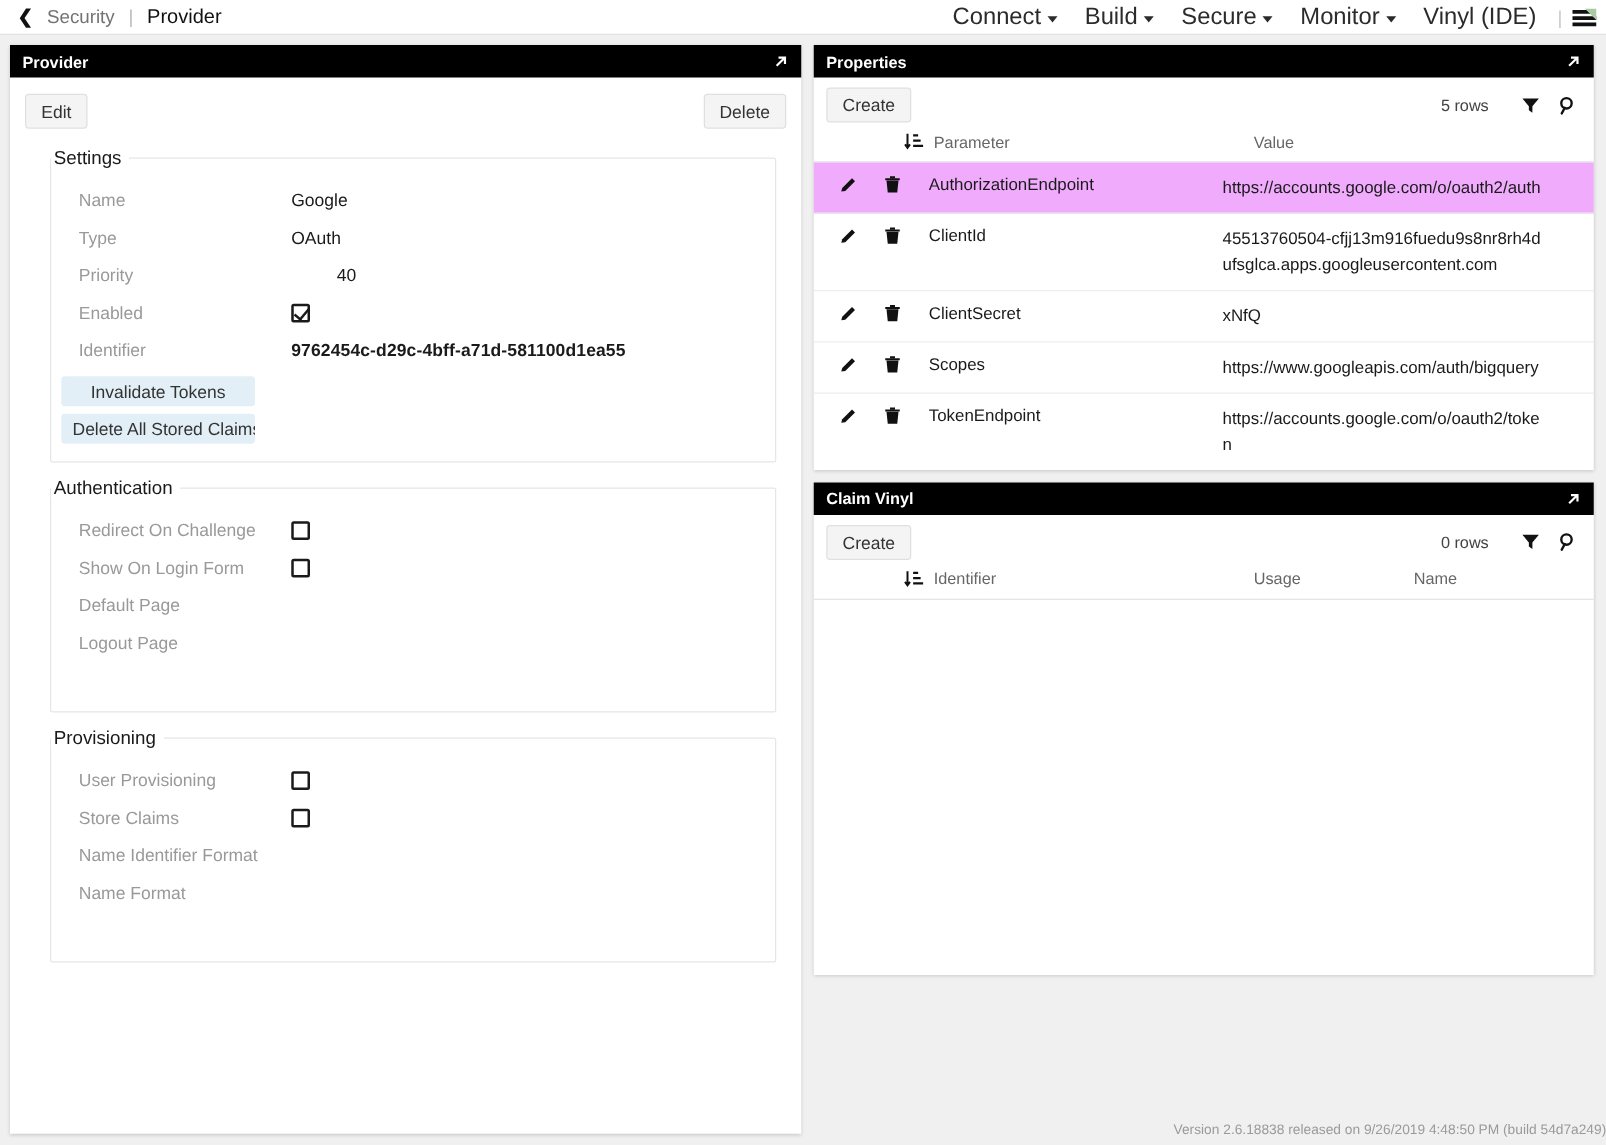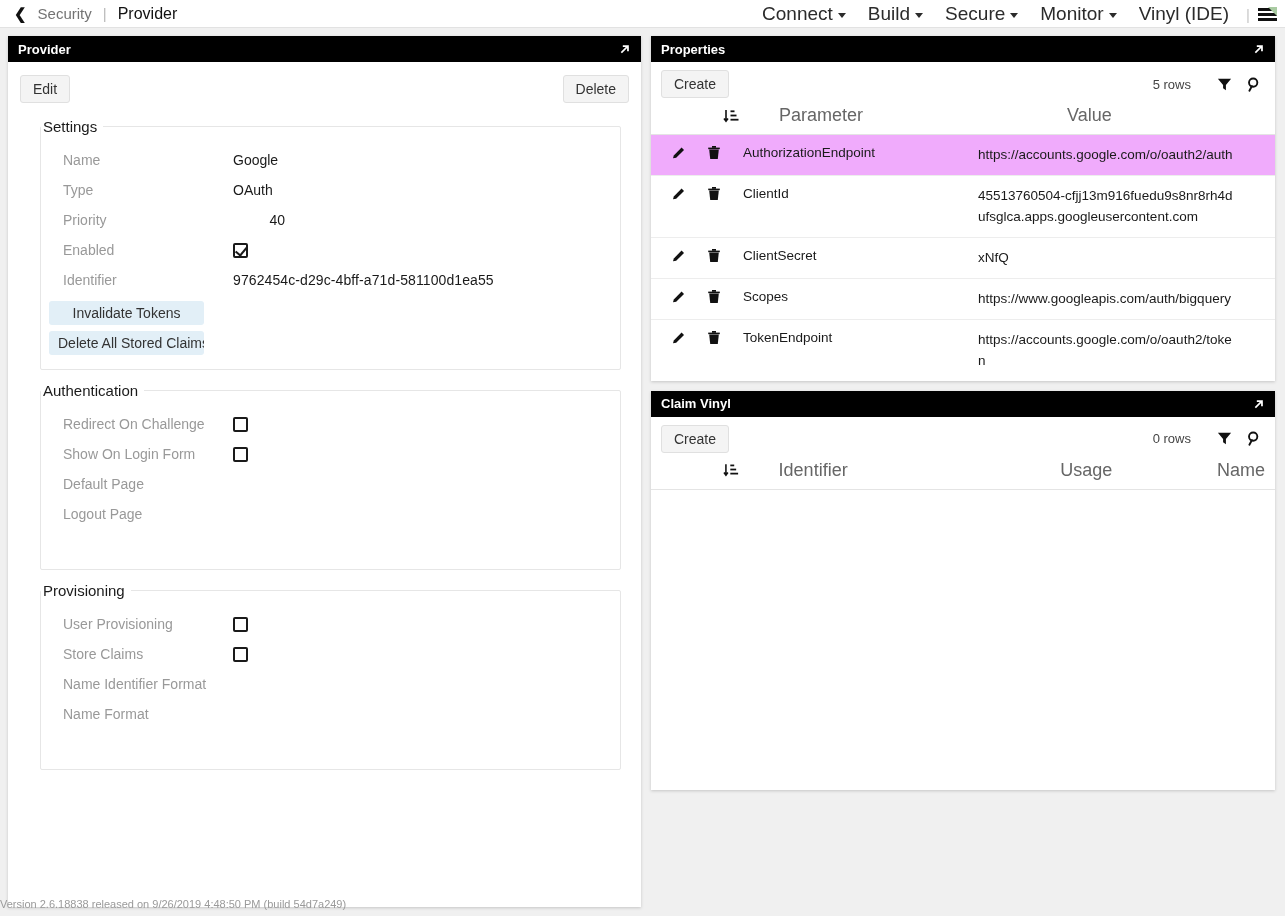--- a/index.html
+++ b/index.html
@@ -106,21 +106,21 @@
     padding: 10px 0 14px 0;
   }
   fieldset.group > legend {
     font-size: 15px; color: #1a1a1a;
     padding: 0 6px 0 2px; margin-left: 0px;
   }
   .frow { display: flex; align-items: center; height: 30px; padding-left: 22px; }
   .flabel { width: 170px; font-size: 14px; color: #999999; }
   .fval { font-size: 14px; color: #1a1a1a; }
   .fval.num { width: 52px; text-align: right; }
-  .fval.strong { font-weight: normal; letter-spacing: 0.1px; }
+  .fval.strong { font-weight: bold; letter-spacing: 0.1px; }
 
   .chk {
     width: 15px; height: 15px;
     border: 2px solid #1a1a1a;
     border-radius: 2px;
     display: inline-block; position: relative;
     background: #fff;
   }
   .chk.on::after {
     content: "";
@@ -151,24 +151,23 @@
   .grid-toolbar {
     display: flex; align-items: center;
     padding: 8px 12px 4px 10px;
     position: relative; height: 40px;
   }
   .rows-count { font-size: 13px; color: #444; margin-left: auto; margin-right: 12px; }
   .tb-ico { width: 17px; height: 17px; margin-left: 13px; cursor: pointer; }
 
   .grid-head {
     display: flex; align-items: center;
-    font-size: 18px; color: #666;
+    font-size: 13px; color: #666;
     padding: 3px 10px 8px 10px;
     border-bottom: 1px solid #e4e4e4;
-    gap: 32px;
   }
   .th-sortico { width: 16px; height: 16px; margin-left: 62px; margin-right: 8px; }
   .th-param { width: 256px; }
   .th-ident { width: 256px; }
   .th-usage { width: 128px; }
 
   .grow {
     display: flex; align-items: flex-start;
     border-bottom: 1px solid #ededed;
     padding: 10px 10px 10px 10px;
@@ -177,21 +176,21 @@
   .grow.sel { background: #f0abfc; }
   .row-ico { width: 16px; height: 16px; flex: none; }
   .row-ico.edit { margin-left: 10px; margin-right: 0; }
   .row-ico.del  { margin-left: 19px; }
   .cell-param { width: 256px; padding-left: 21px; }
   .cell-value { width: 258px; word-break: break-all; line-height: 1.5; }
   .grid-empty { height: 300px; }
 
   .footer {
     position: absolute; left: 0; right: 0; bottom: 0;
-    text-align: left; font-size: 11px; color: #9a9a9a;
+    text-align: right; font-size: 11px; color: #9a9a9a;
     padding-bottom: 6px;
   }
 </style>
 </head>
 <body>
 
 <div class="topnav">
   <div class="nav-left">
     <span class="back-chevron">❮</span>
     <span class="crumb-link">Security</span>

